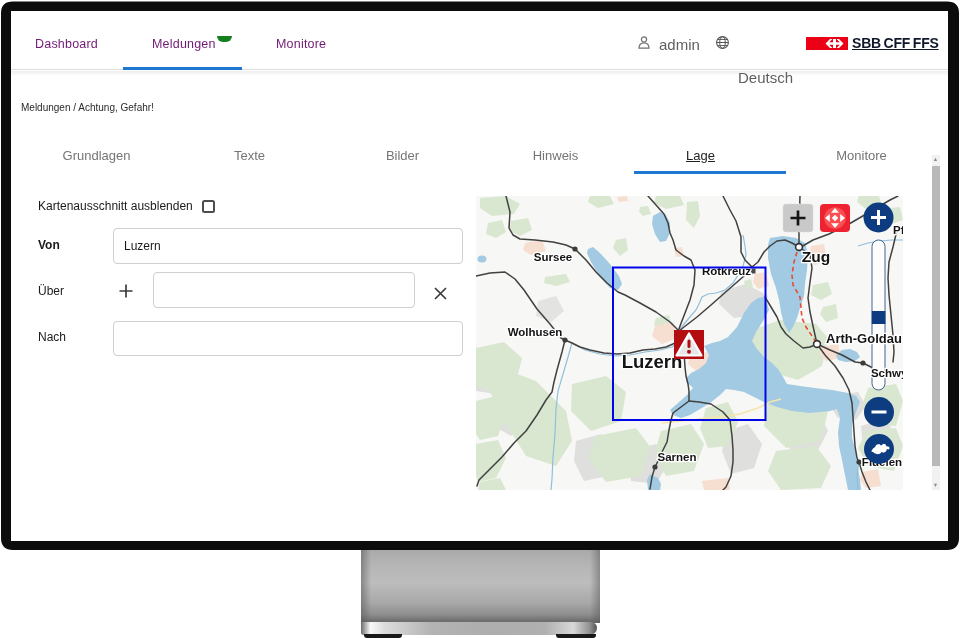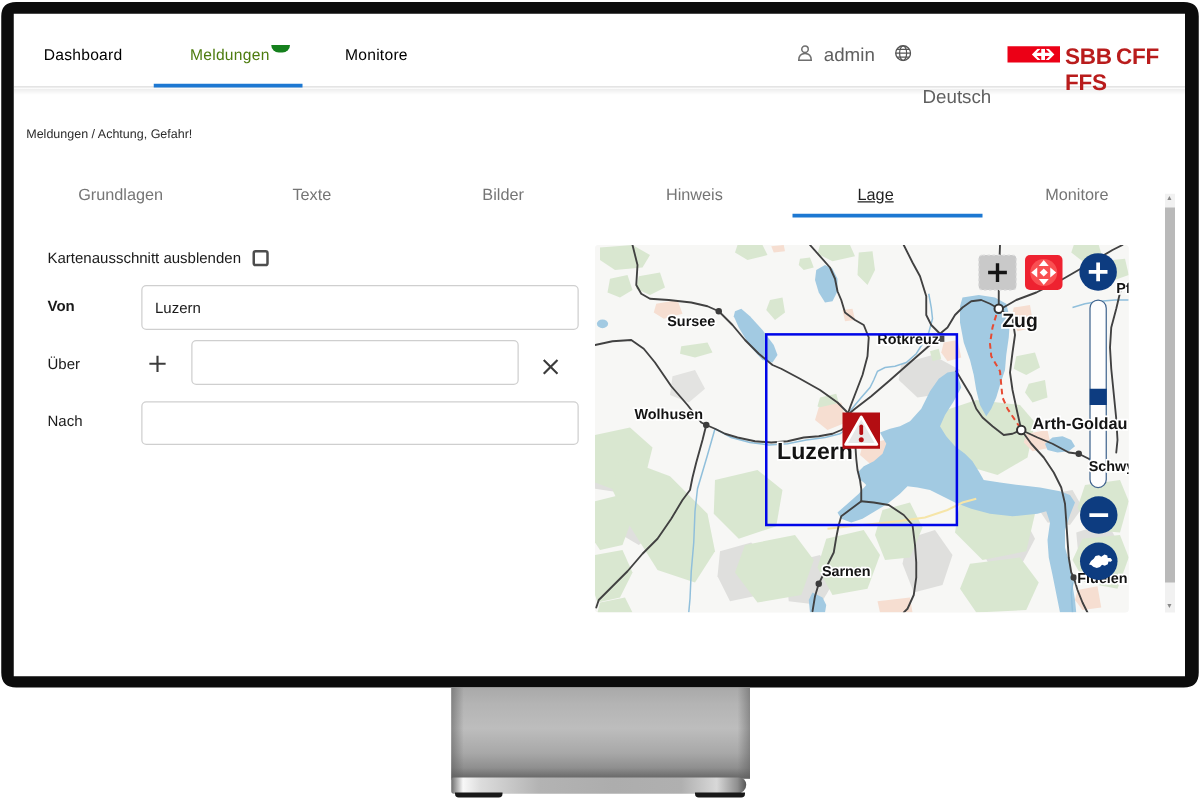--- a/index.html
+++ b/index.html
@@ -9,29 +9,29 @@
   
   #stand-body { left:361px; top:550px; width:239px; height:73px;
      background:linear-gradient(to bottom,#a9a9a9 0%,#b4b4b4 18%,#bdbdbd 45%,#a8a8a8 72%,#8f8f8f 88%,#6f6f6f 97%,#686868 100%); }
   #stand-shadeL { left:361px; top:550px; width:10px; height:73px; background:linear-gradient(to right, rgba(90,90,90,.55), rgba(90,90,90,0)); }
   #stand-shadeR { left:590px; top:550px; width:10px; height:73px; background:linear-gradient(to left, rgba(90,90,90,.5), rgba(90,90,90,0)); }
   #stand-base { left:361px; top:622px; width:236px; height:13px; border-radius:2px 8px 10px 3px;
      background:linear-gradient(to right,#6e6e6e 0%,#f8f8f8 4%,#dcdcdc 10%,#b3b3b3 30%,#adadad 55%,#b0b0b0 78%,#d8d8d8 90%,#8f8f8f 97%,#565656 100%); }
   .foot { top:634px; height:4px; background:#191919; border-radius:0 0 3px 3px; }
   
   #nav { left:11px; top:11px; width:937px; height:59px; background:#fff; border-bottom:1px solid #dcdcdc; }
-  .navitem { position:absolute; top:37px; font-size:12.5px; color:#000000; letter-spacing:.2px; }
+  .navitem { position:absolute; top:37px; font-size:12.5px; color:#701a75; letter-spacing:.2px; }
   #nav-ind { left:123px; top:67px; width:119px; height:3px; background:#1d78d2; }
   #nav-shadow { left:11px; top:71px; width:937px; height:5px; background:linear-gradient(to bottom, rgba(0,0,0,.07), rgba(0,0,0,0)); }
   #badge { left:217px; top:36px; width:15px; height:6px; background:#15801d; border-radius:0 0 8px 8px; }
   #crumb { left:21px; top:102px; font-size:10px; color:#2b2b2b; }
   
   .tr-txt { position:absolute; top:36px; font-size:15px; color:#5f5f5f; }
   #sbb-red { left:806px; top:36.5px; width:41.5px; height:13.5px; background:#ec0016; }
-  #sbb-txt { left:852px; top:35px; font-size:18px; font-weight:bold; color:#b91c1c; letter-spacing:-0.2px; }
+  #sbb-txt { left:852px; top:35px; font-size:14px; font-weight:bold; color:#0f172a; letter-spacing:-0.2px;text-decoration:underline; }
   
   .tab { position:absolute; top:148px; width:153px; text-align:center; font-size:13px; color:#757575; }
   .tab.active { color:#1f1f1f; }
   #tab-ind { left:634px; top:171px; width:152px; height:2.5px; background:#1d78d2; }
   
   .flabel { position:absolute; font-size:12px; color:#1a1a1a; }
   .finput { position:absolute; background:#fff; border:1px solid #cfcfcf; border-radius:4px; font-size:12px; color:#1a1a1a; padding-left:10px; display:flex; align-items:center; }
   #chk { left:201.5px; top:199.5px; width:13px; height:13px; border:2px solid #4d4d4d; border-radius:2.5px; background:#fff; }
   .icon-plus { position:absolute; left:118px; top:283px; width:16px; height:16px; }
   .icon-x { position:absolute; left:433px; top:286px; width:15px; height:15px; }
@@ -42,21 +42,21 @@
 </style>
 </head>
 <body>
 <div id="screen" class="abs">
   
 </div>
 <div id="page" class="abs" style="left:0;top:0;width:960px;height:638px;">
 
   <div id="nav" class="abs"></div>
   <div class="navitem" style="left:35px;">Dashboard</div>
-  <div class="navitem" style="left:152px;color:#4d7c0f;">Meldungen</div>
+  <div class="navitem" style="left:152px;color:#701a75;">Meldungen</div>
   <div class="navitem" style="left:276px;">Monitore</div>
   <div id="badge" class="abs"></div>
   <div id="nav-ind" class="abs"></div>
   <div id="nav-shadow" class="abs"></div>
 
   <svg class="abs" style="left:638px;top:36px;" width="12" height="13" viewBox="0 0 12 13">
     <circle cx="6" cy="3.4" r="2.6" fill="none" stroke="#6f6f6f" stroke-width="1.2"></circle>
     <path d="M1 12.2 C1 8.6 3.2 6.8 6 6.8 C8.8 6.8 11 8.6 11 12.2 Z" fill="none" stroke="#6f6f6f" stroke-width="1.2"></path>
   </svg>
   <div class="tr-txt" style="left:659px;">admin</div>

